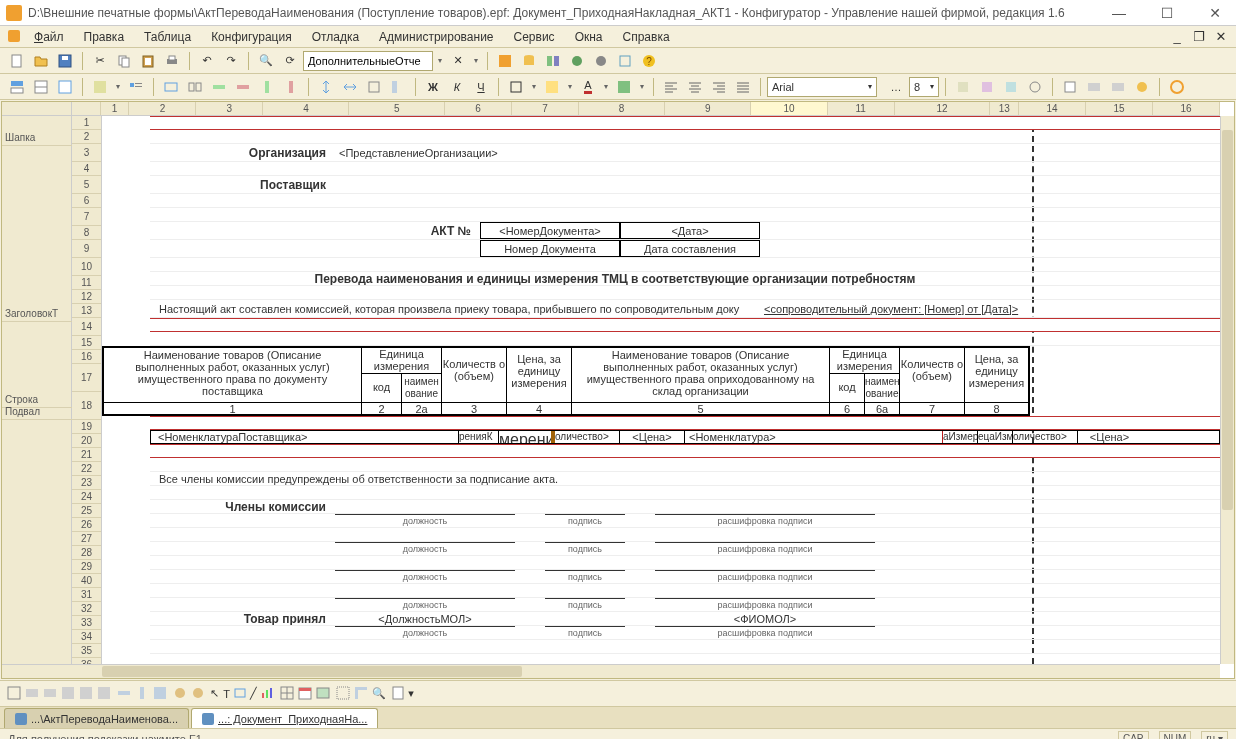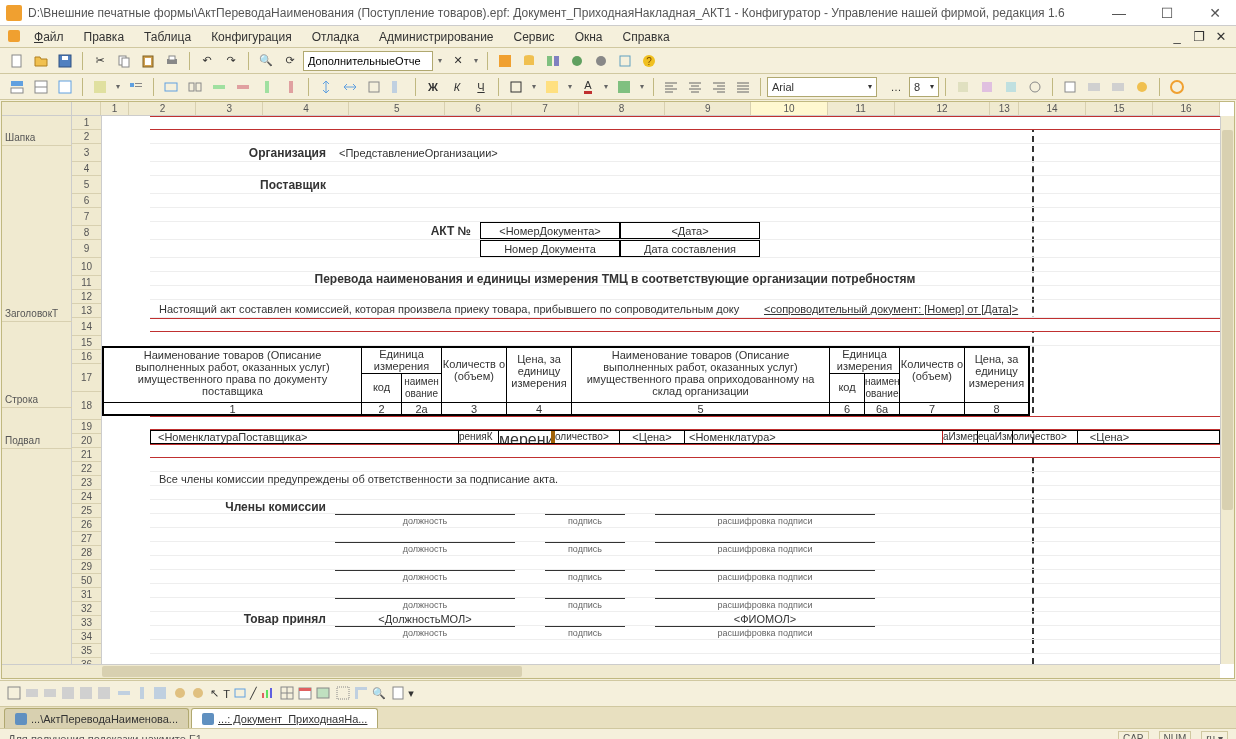--- a/index.html
+++ b/index.html
@@ -410,21 +410,21 @@
     <div class="col" style="width:30px">13</div>
     <div class="col" style="width:70px">14</div>
     <div class="col" style="width:70px">15</div>
     <div class="col" style="width:70px">16</div>
   </div>
 
   <div class="ruler-left">
     <div class="section" style="top:14px">Шапка</div>
     <div class="section" style="top:190px">ЗаголовокТ</div>
     <div class="section" style="top:276px">Строка</div>
-    <div class="section" style="top:317px">Подвал</div>
+    <div class="section" style="top:288px">Подвал</div>
   </div>
 
   <div class="rownum-col">
     <div class="rn">1</div>
     <div class="rn">2</div>
     <div class="rn med">3</div>
     <div class="rn">4</div>
     <div class="rn med">5</div>
     <div class="rn">6</div>
     <div class="rn med">7</div>
@@ -443,21 +443,21 @@
     <div class="rn">20</div>
     <div class="rn">21</div>
     <div class="rn">22</div>
     <div class="rn">23</div>
     <div class="rn">24</div>
     <div class="rn">25</div>
     <div class="rn">26</div>
     <div class="rn">27</div>
     <div class="rn">28</div>
     <div class="rn">29</div>
-    <div class="rn">50</div>
+    <div class="rn">40</div>
     <div class="rn">31</div>
     <div class="rn">32</div>
     <div class="rn">33</div>
     <div class="rn">34</div>
     <div class="rn">35</div>
     <div class="rn">36</div>
     <div class="rn">37</div>
 
   </div>
 

